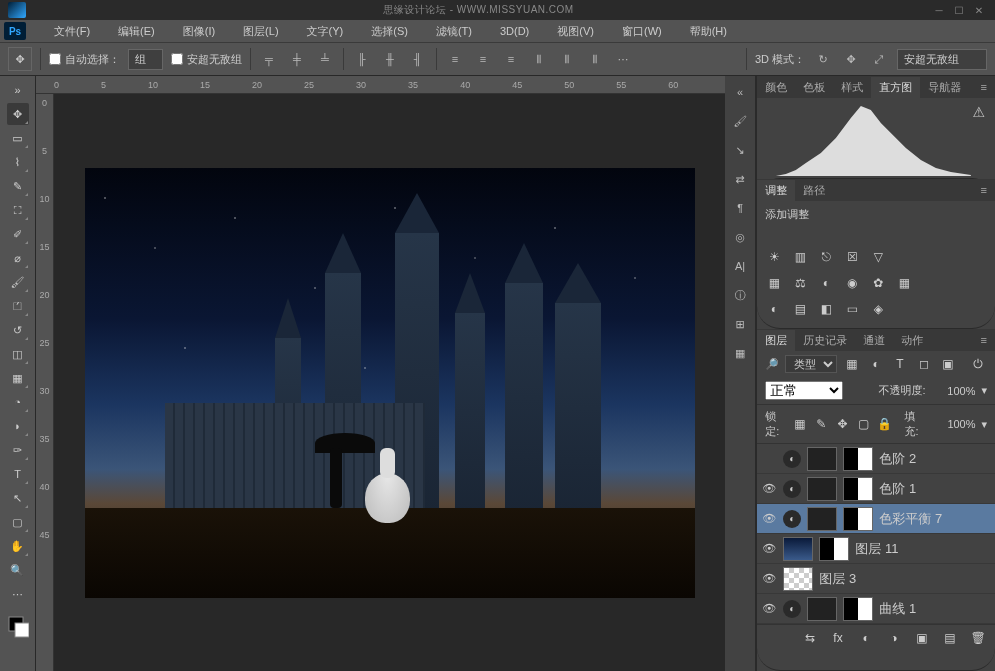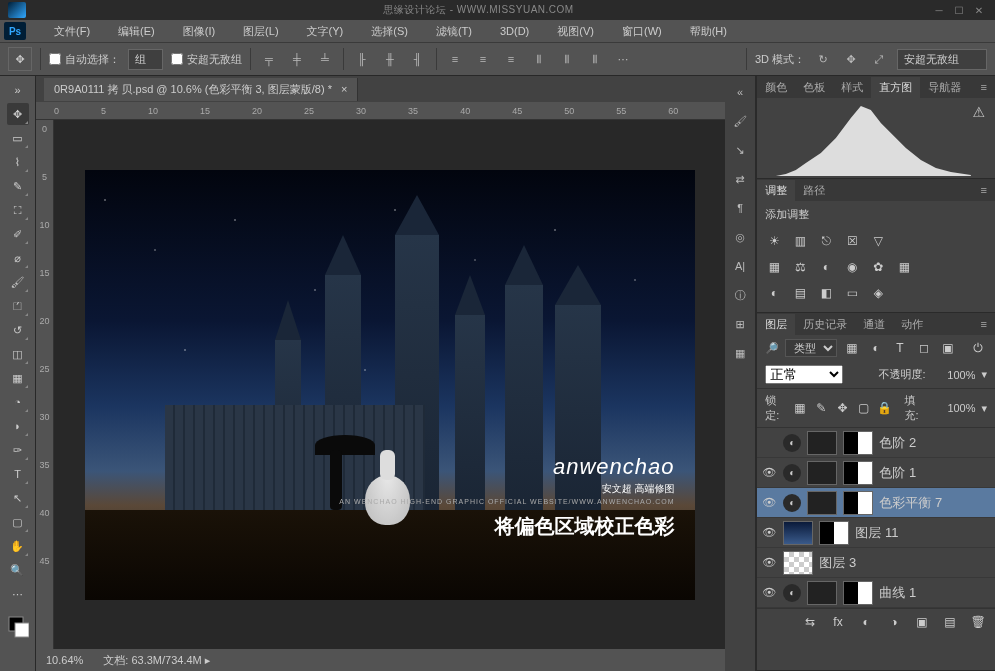--- a/index.html
+++ b/index.html
@@ -47,21 +47,21 @@
 .canvas-text .logo-t { font-size: 22px; font-style: italic; font-weight: 300; letter-spacing: 1px; }
 .canvas-text .logo-s { font-size: 10px; margin-top: 2px; }
 .canvas-text .sub { font-size: 7px; color: #aaa; letter-spacing: 1px; margin-top: 2px; }
 .canvas-headline { position: absolute; bottom: 60px; right: 20px; color: #fff; font-size: 20px; font-weight: bold; }
 .statusbar { height: 22px; background: #535353; display: flex; align-items: center; padding: 0 10px; gap: 20px; font-size: 11px; }
 .sb-seg { color: #ccc; }
 .panels { width: 270px; background: #424242; display: flex; }
 .panel-strip { width: 32px; background: #424242; border-right: 1px solid #2a2a2a; display: flex; flex-direction: column; padding: 2px; gap: 1px; }
 .strip-btn { width: 26px; height: 26px; display: flex; align-items: center; justify-content: center; color: #bbb; margin: 1px auto; }
 .panel-col { flex: 1; display: flex; flex-direction: column; border-left: 1px solid #2a2a2a; }
-.pnl { background: #424242; border-bottom: 1px solid #2a2a2a; }
+.pnl { background: #424242; border-bottom: 1px solid #2a2a2a; border-radius: 23px; }
 .pnl-tabs { display: flex; background: #383838; height: 22px; align-items: center; font-size: 11px; }
 .pnl-tab { padding: 3px 8px; color: #aaa; }
 .pnl-tab.active { background: #424242; color: #ddd; }
 .pnl-body { padding: 6px 8px; }
 .histogram { height: 80px; background: #424242; position: relative; }
 .histo-warn { position: absolute; top: 6px; right: 10px; color: #ccc; font-size: 14px; }
 .histo-svg { width: 100%; height: 100%; }
 .adjust-row { display: flex; gap: 8px; padding: 4px 0; }
 .adj-ic { width: 18px; height: 18px; display: flex; align-items: center; justify-content: center; color: #ccc; font-size: 12px; }
 .layers-hdr { display: flex; align-items: center; gap: 6px; padding: 4px 8px; background: #424242; }
@@ -171,26 +171,20 @@
     <div style="height:6px"></div>
     <div class="tool" style="height:28px">
       <svg width="24" height="24">
           <rect x="2" y="2" width="14" height="14" fill="#000" stroke="#888"></rect>
           <rect x="8" y="8" width="14" height="14" fill="#fff" stroke="#888"></rect>
         </svg>
     </div>
   </div>
 
   <div class="doc-area">
-    <div class="doc-tabs">
-      <div class="doc-tab">
-        <span>0R9A0111 拷 贝.psd @ 10.6% (色彩平衡 3, 图层蒙版/8) *</span>
-        <span style="margin-left:6px">×</span>
-      </div>
-    </div>
     <div class="ruler-h">
       <span>0</span>
       <span>5</span>
       <span>10</span>
       <span>15</span>
       <span>20</span>
       <span>25</span>
       <span>30</span>
       <span>35</span>
       <span>40</span>
@@ -224,36 +218,22 @@
             <div class="tower" style="left:130px;--w:26px;width:26px;height:175px"></div>
           </div>
           <div class="building"></div>
           <div class="foreground"></div>
           <div class="umbrella"></div>
           <div class="groom"></div>
           <div class="bride">
             <div class="dress"></div>
               <div class="body"></div>
           </div>
-          <div class="canvas-text">
-            <div class="logo-t">anwenchao</div>
-            <div class="logo-s">安文超 高端修图</div>
-            <div class="sub">AN WENCHAO HIGH-END GRAPHIC OFFICIAL WEBSITE/WWW.ANWENCHAO.COM</div>
-          </div>
-          <div class="canvas-headline">将偏色区域校正色彩</div>
-        </div>
-      </div>
-    </div>
-    <div class="statusbar">
-      <span class="sb-seg">10.64%</span>
-      <span class="sb-seg">
-        <span>文档:</span>
-        <span>63.3M/734.4M</span>
-        <span> ▸</span>
-      </span>
+        </div>
+      </div>
     </div>
   </div>
 
   <div class="panels">
     <div class="panel-strip">
       <div class="strip-btn">«</div>
       <div class="strip-btn">🖌</div>
       <div class="strip-btn">↘</div>
       <div class="strip-btn">⇄</div>
       <div class="strip-btn">¶</div>
@@ -284,21 +264,21 @@
       </div>
 
       <div class="pnl">
         <div class="pnl-tabs">
           <div class="pnl-tab active">调整</div>
           <div class="pnl-tab">路径</div>
           <div style="flex:1"></div>
           <div class="pnl-tab">≡</div>
         </div>
         <div class="pnl-body">
-          <div style="margin-bottom:6px">添加调整</div>
+          <div style="margin-bottom:22px">添加调整</div>
           <div class="adjust-row">
             <div class="adj-ic">☀</div>
             <div class="adj-ic">▥</div>
             <div class="adj-ic">⎋</div>
             <div class="adj-ic">☒</div>
             <div class="adj-ic">▽</div>
           </div>
           <div class="adjust-row">
             <div class="adj-ic">▦</div>
             <div class="adj-ic">⚖</div>

